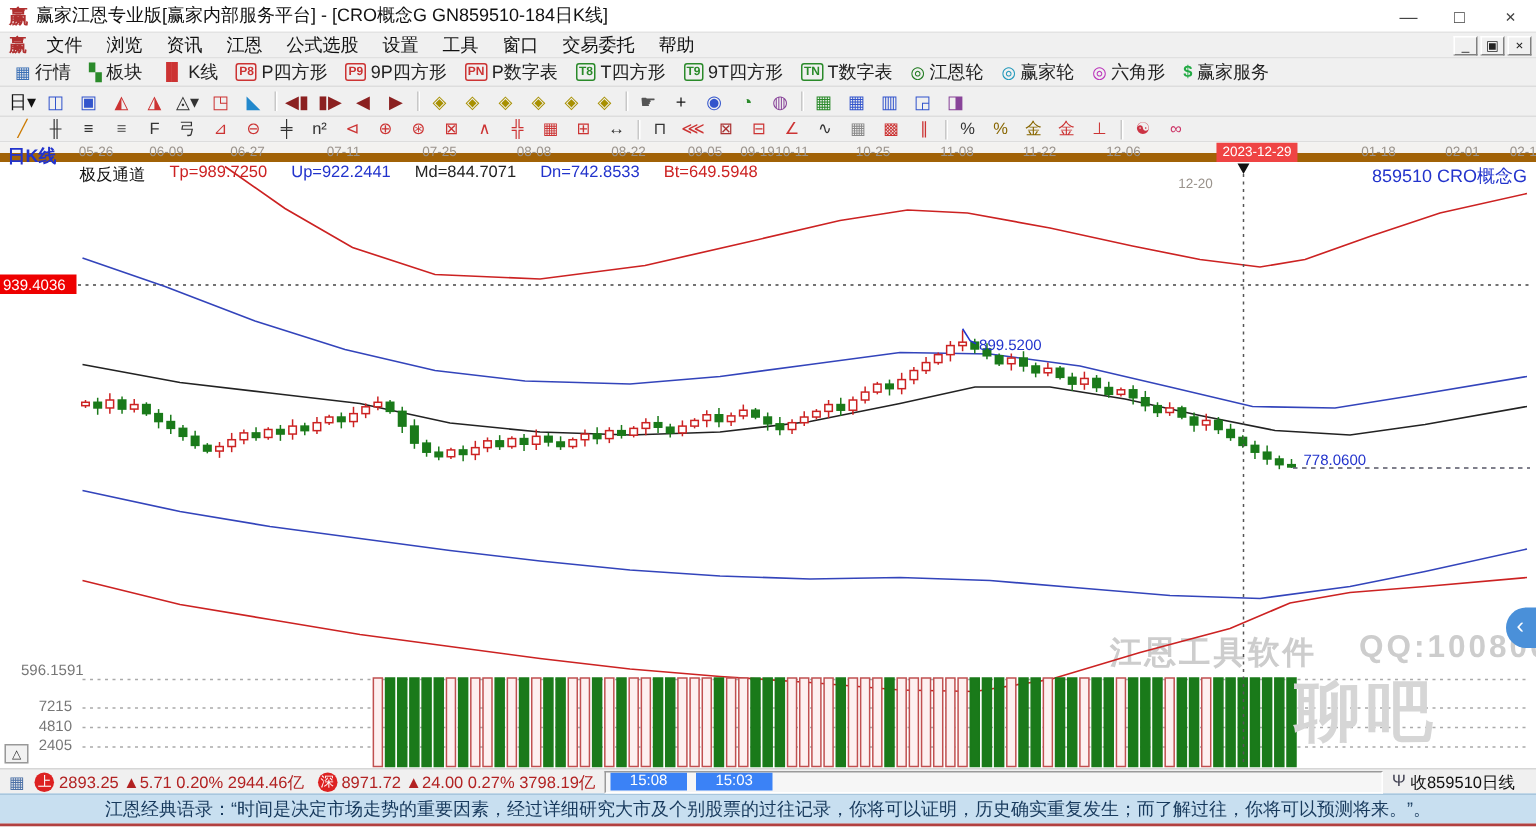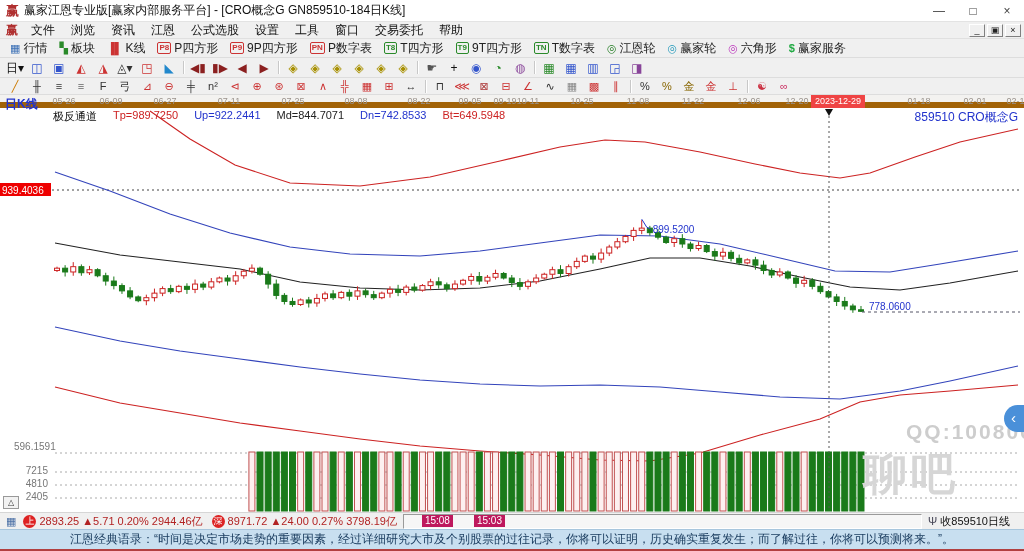--- a/index.html
+++ b/index.html
@@ -36,21 +36,21 @@
 .wm3 { position:absolute; font-size:44px; font-weight:bold; color:#d6d6d6; z-index:3; letter-spacing:4px; }
 #chart-svg { position:absolute; top:0; left:0; z-index:2; }
 svg text { font-family:"Liberation Sans","DejaVu Sans",sans-serif; }
 .side-btn { position:absolute; left:1004px; top:310px; width:32px; height:27px; border-radius:14px; background:#4a90d9; color:#fff; font-size:15px; line-height:26px; padding-left:7px; z-index:6; }
 .tri-btn { position:absolute; left:3px; top:401px; width:16px; height:13px; background:#f2f2f2; border:1px solid #999; font-size:8px; line-height:11px; text-align:center; color:#333; z-index:6; }
 .statusbar { height:17px; background:#f0f0f0; border-top:1px solid #d6d6d6; display:flex; align-items:center; font-size:11px; color:#b22222; padding:0 2px; }
 .kb-icon { color:#4a6fa5; font-size:11px; margin:0 4px; }
 .idx-icon { width:13px; height:13px; border-radius:50%; background:#dd2222; color:#fff; font-size:9px; line-height:13px; text-align:center; margin:0 3px; flex:none; }
 .idx-text { white-space:nowrap; margin-right:6px; }
 .ticker { flex:1; height:15px; line-height:13px; border:1px solid; border-color:#9a9a9a #fff #fff #9a9a9a; background:#f6f6f6; overflow:hidden; white-space:nowrap; display:flex; align-items:center; gap:6px; padding:0 3px; color:#b22222; }
-.timebadge { background:#be185d; color:#fff; padding:0 3px; font-size:10px; line-height:12px; flex:none;margin-left:15px; }
+.timebadge { background:#3b82f6; color:#fff; padding:0 13px; font-size:10px; line-height:12px; flex:none; }
 .ant-icon { color:#445; margin:0 3px 0 6px; font-size:11px; }
 .recv { color:#111; white-space:nowrap; margin-right:12px; }
 .quotebar { height:20px; background:#c8dff0; border-top:1px solid #a8c6dd; text-align:center; line-height:19px; font-size:12px; color:#17395c; overflow:hidden; white-space:nowrap; }
 .redstrip { height:2px; background:#b24040; }
 </style>
 </head>
 <body>
 
 <div class="titlebar">
   <span class="appicon">赢</span>
@@ -210,36 +210,37 @@
       <span class="date-tick" style="left: 293px;">07-25</span>
       <span class="date-tick" style="left: 356px;">08-08</span>
       <span class="date-tick" style="left: 419px;">08-22</span>
       <span class="date-tick" style="left: 470px;">09-05</span>
       <span class="date-tick" style="left: 505px;">09-19</span>
       <span class="date-tick" style="left: 528px;">10-11</span>
       <span class="date-tick" style="left: 582px;">10-25</span>
       <span class="date-tick" style="left: 638px;">11-08</span>
       <span class="date-tick" style="left: 693px;">11-22</span>
       <span class="date-tick" style="left: 749px;">12-06</span>
-      <span class="date-tick" style="left: 797px;">12-20</span>
+      <span class="date-tick" style="left: 797px; margin-top: 21px;">12-20</span>
       <span class="date-tick" style="left: 919px;">01-18</span>
       <span class="date-tick" style="left: 975px;">02-01</span>
       <span class="date-tick" style="left: 1018px;">02-15</span>
       <span class="cursor-badge" style="left: 838px;">2023-12-29</span>
     </div>
   <span class="ktab">日K线</span>
   <div class="ind-row" id="ind-row">
       <span style="color: rgb(17, 17, 17);">极反通道</span>
       <span style="color: rgb(204, 34, 34);">Tp=989.7250</span>
       <span style="color: rgb(34, 51, 204);">Up=922.2441</span>
       <span style="color: rgb(34, 34, 34);">Md=844.7071</span>
       <span style="color: rgb(34, 51, 204);">Dn=742.8533</span>
       <span style="color: rgb(204, 34, 34);">Bt=649.5948</span>
     </div>
   <span class="stock-label">859510 CRO概念G</span>
+  <div class="wm1" style="left:740px;top:326px;">江恩工具软件</div>
   <div class="wm2" style="left:906px;top:325px;">QQ:100800360</div>
   <div class="wm3" style="left:863px;top:350px;">聊吧</div>
   <svg id="chart-svg" width="1024" height="417">
       <g>
         <line x1="52" y1="95" x2="1020" y2="95" stroke="#444" stroke-dasharray="2,3" stroke-width="1"></line>
         <line x1="55" y1="358" x2="1018" y2="358" stroke="#aaa" stroke-dasharray="2,3"></line>
         <line x1="55" y1="377" x2="1018" y2="377" stroke="#aaa" stroke-dasharray="2,3"></line>
         <line x1="55" y1="390" x2="1018" y2="390" stroke="#aaa" stroke-dasharray="2,3"></line>
         <line x1="55" y1="403" x2="1018" y2="403" stroke="#aaa" stroke-dasharray="2,3"></line>
       </g>

